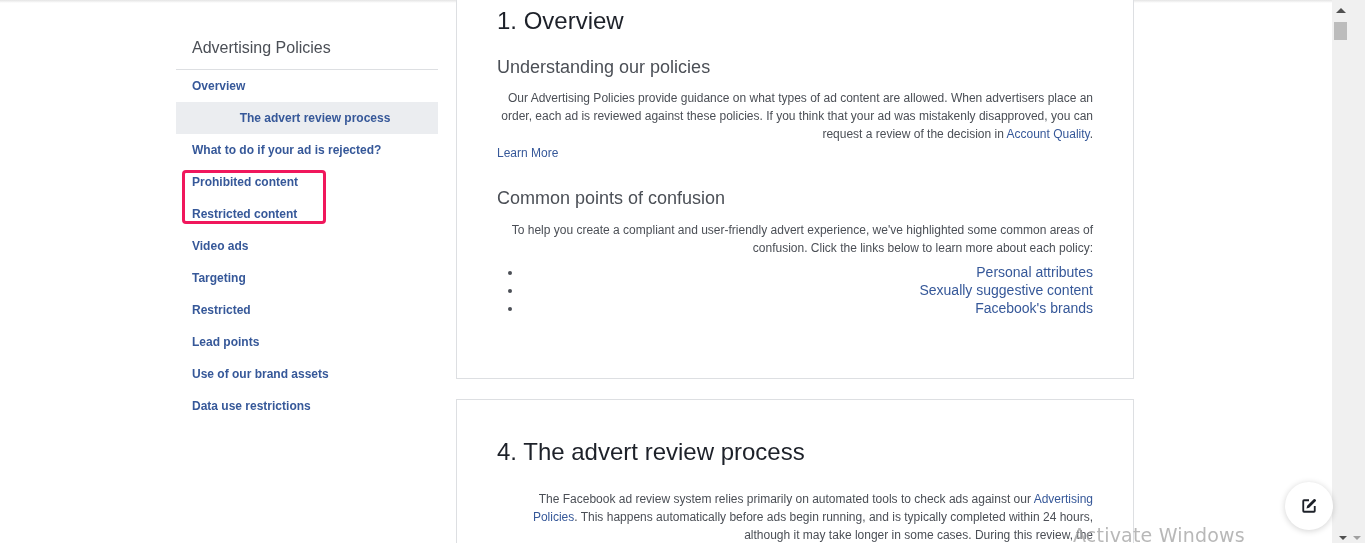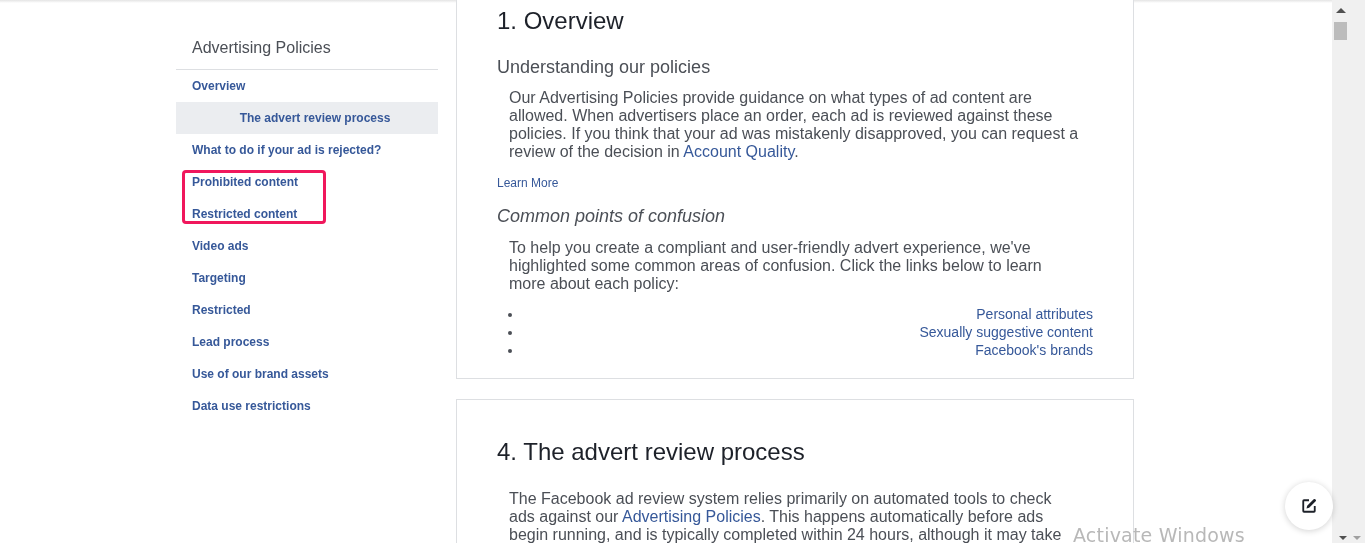--- a/index.html
+++ b/index.html
@@ -40,21 +40,21 @@
   .card-inner { padding: 0 40px; }
   h1.section-title {
     font-size: 24px; font-weight: normal; color: #1d2129; margin: 0;
   }
   .card-1 h1.section-title { padding-top: 9px; }
   .card-2 h1.section-title { padding-top: 38px; }
   h2.sub-title {
     font-size: 18px; font-weight: normal; color: #4b4f56; margin: 0;
   }
   p.body-text {
-    font-size: 16px; line-height: 18px; color: #4b4f56; margin: 12px;
+    font-size: 12px; line-height: 18px; color: #4b4f56; margin: 0; text-align: right;
   }
   a.link { color: #365899; text-decoration: none; cursor: pointer; }
   .learn-more { font-size: 12px; color: #365899; display: inline-block; }
   ul.bullets { margin: 6px 0 0 0; padding-left: 26px; }
   ul.bullets li { font-size: 14px; line-height: 18px; color: #4b4f56; text-align: right; }
   
   .scrollbar {
     position: absolute; left: 1332px; top: 0; width: 33px; height: 543px;
     background: #f0f0f0;
   }
@@ -96,34 +96,34 @@
   <h3 class="sidebar-title">Advertising Policies</h3>
   <ul class="nav-list">
     <li class="nav-item">Overview</li>
     <li class="nav-item active">The advert review process</li>
     <li class="nav-item">What to do if your ad is rejected?</li>
     <li class="nav-item">Prohibited content</li>
     <li class="nav-item">Restricted content</li>
     <li class="nav-item">Video ads</li>
     <li class="nav-item">Targeting</li>
     <li class="nav-item">Restricted</li>
-    <li class="nav-item">Lead process</li>
+    <li class="nav-item">Lead points</li>
     <li class="nav-item">Use of our brand assets</li>
     <li class="nav-item">Data use restrictions</li>
   </ul>
 </nav>
 <div class="highlight-box"></div>
 
 <section class="card card-1">
   <div class="card-inner">
     <h1 class="section-title">1. Overview</h1>
     <h2 class="sub-title" style="margin-top:22px;">Understanding our policies</h2>
     <p class="body-text" style="margin-top:11px;"><span>Our Advertising Policies provide guidance on what types of ad content are allowed. When advertisers place an order, each ad is reviewed against these policies. If you think that your ad was mistakenly disapproved, you can request a review of the decision in </span><a class="link">Account Quality</a><span>.</span></p>
     <a class="learn-more" style="margin-top:2px;">Learn More</a>
-    <h2 class="sub-title" style="margin-top:15px;font-style:italic;">Common points of confusion</h2>
+    <h2 class="sub-title" style="margin-top:27px;">Common points of confusion</h2>
     <p class="body-text" style="margin-top:12px;">To help you create a compliant and user-friendly advert experience, we've highlighted some common areas of confusion. Click the links below to learn more about each policy:</p>
     <ul class="bullets">
       <li><a class="link">Personal attributes</a></li>
       <li><a class="link">Sexually suggestive content</a></li>
       <li><a class="link">Facebook's brands</a></li>
     </ul>
   </div>
 </section>
 
 <section class="card card-2">

